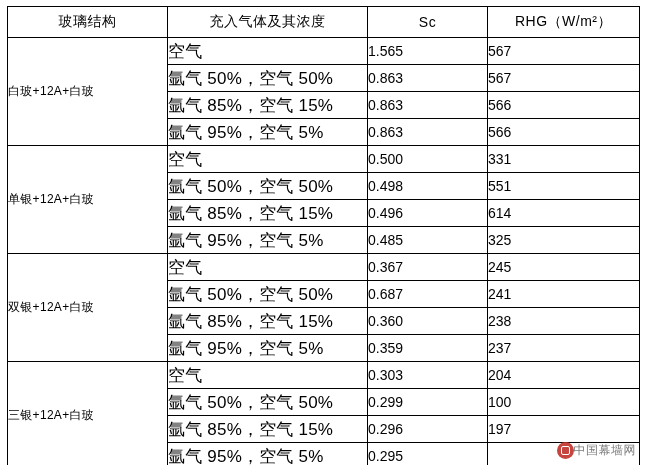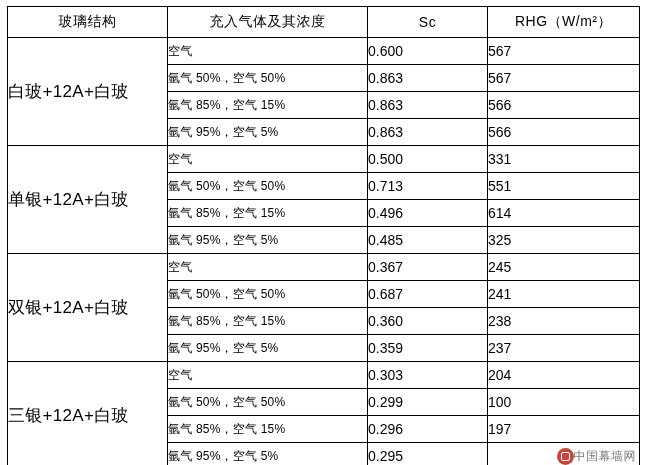--- a/index.html
+++ b/index.html
@@ -33,41 +33,41 @@
     font-weight: normal;
     color: #000000;
     padding: 0;
   }
   th.hdr {
     height: 30px;
     font-size: 14px;
     letter-spacing: 0.5px;
   }
   td.structure {
-    font-size: 17px;
+    font-size: 12px;
     letter-spacing: 0.3px;
   }
   td.gas {
     height: 26px;
-    font-size: 12px;
+    font-size: 17px;
     letter-spacing: 0.2px;
   }
   td.num {
     height: 26px;
     font-size: 14px;
   }
   col.c1 { width: 160px; }
   col.c2 { width: 200px; }
   col.c3 { width: 120px; }
   col.c4 { width: 152px; }
 
   .watermark {
     position: absolute;
     right: 10px;
-    bottom: 6px;
+    bottom: 12px;
     display: flex;
     align-items: center;
     opacity: 0.92;
   }
   .wm-logo {
     width: 17px;
     height: 17px;
     border-radius: 50%;
     background: #c2372f;
     position: relative;
@@ -109,21 +109,21 @@
         <th class="hdr">充入气体及其浓度</th>
         <th class="hdr">Sc</th>
         <th class="hdr">RHG（W/m²）</th>
       </tr>
     </thead>
     <tbody>
 
       <tr>
         <td class="structure" rowspan="4">白玻+12A+白玻</td>
         <td class="gas">空气</td>
-        <td class="num">0.600</td>
+        <td class="num">1.565</td>
         <td class="num">567</td>
       </tr>
       <tr>
         <td class="gas">氩气 50%，空气 50%</td>
         <td class="num">0.863</td>
         <td class="num">567</td>
       </tr>
       <tr>
         <td class="gas">氩气 85%，空气 15%</td>
         <td class="num">0.863</td>
@@ -136,21 +136,21 @@
       </tr>
 
       <tr>
         <td class="structure" rowspan="4">单银+12A+白玻</td>
         <td class="gas">空气</td>
         <td class="num">0.500</td>
         <td class="num">331</td>
       </tr>
       <tr>
         <td class="gas">氩气 50%，空气 50%</td>
-        <td class="num">0.713</td>
+        <td class="num">0.498</td>
         <td class="num">551</td>
       </tr>
       <tr>
         <td class="gas">氩气 85%，空气 15%</td>
         <td class="num">0.496</td>
         <td class="num">614</td>
       </tr>
       <tr>
         <td class="gas">氩气 95%，空气 5%</td>
         <td class="num">0.485</td>

